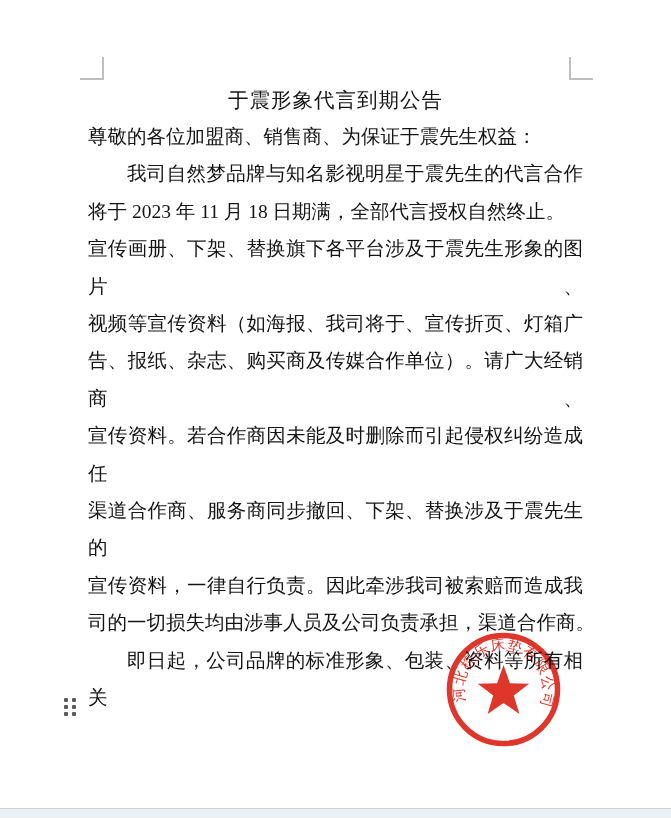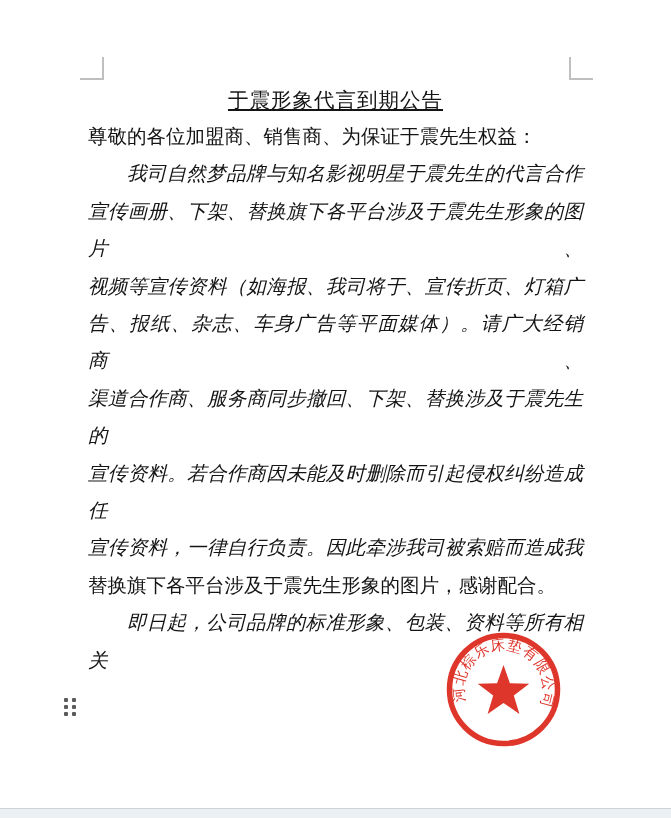--- a/index.html
+++ b/index.html
@@ -11,24 +11,23 @@
   }
   
   .doc{
     position:absolute;left:88px;top:82px;width:495px;
     font-size:19.5px;line-height:37.4px;
     -webkit-font-smoothing:antialiased;
   }
   .doc-title{
     text-align:center;font-size:20.5px;line-height:36px;
     letter-spacing:1px;
-    text-decoration:underline;
   }
   .line{white-space:nowrap;}
-  .stretch{white-space:normal;text-align:justify;text-align-last:justify;font-style:italic;}
+  .stretch{white-space:normal;text-align:justify;text-align-last:justify;}
   .indent{text-indent:2em;}
 
   
   .crop{position:absolute;width:22px;height:21px;}
   .crop-tl{left:80px;top:57px;border-right:2px solid #bfbfbf;border-bottom:2px solid #bfbfbf;}
   .crop-tr{left:569px;top:57px;border-left:2px solid #bfbfbf;border-bottom:2px solid #bfbfbf;}
 
   
   .dots{
     position:absolute;left:62px;top:696px;width:16px;height:22px;
@@ -53,27 +52,28 @@
 <body>
 
 <div class="crop crop-tl"></div>
 <div class="crop crop-tr"></div>
 
 <div class="doc">
   <div class="doc-title">于震形象代言到期公告</div>
   <div class="line">尊敬的各位加盟商、销售商、为保证于震先生权益：</div>
 
   <div class="line stretch indent">我司自然梦品牌与知名影视明星于震先生的代言合作</div>
+  <div class="line">将于 2023 年 11 月 18 日期满，全部代言授权自然终止。</div>
   <div class="line stretch">宣传画册、下架、替换旗下各平台涉及于震先生形象的图片、</div>
   <div class="line stretch">视频等宣传资料（如海报、我司将于、宣传折页、灯箱广</div>
-  <div class="line stretch">告、报纸、杂志、车身广告等平面媒体）。请广大经销商、</div>
+  <div class="line stretch">告、报纸、杂志、购买商及传媒合作单位）。请广大经销商、</div>
+  <div class="line stretch">宣传资料。若合作商因未能及时删除而引起侵权纠纷造成任</div>
   <div class="line stretch">渠道合作商、服务商同步撤回、下架、替换涉及于震先生的</div>
-  <div class="line stretch">宣传资料。若合作商因未能及时删除而引起侵权纠纷造成任</div>
   <div class="line stretch">宣传资料，一律自行负责。因此牵涉我司被索赔而造成我</div>
-  <div class="line">替换旗下各平台涉及于震先生形象的图片，感谢配合。</div>
+  <div class="line">司的一切损失均由涉事人员及公司负责承担，渠道合作商。</div>
   <div class="line stretch indent">即日起，公司品牌的标准形象、包装、资料等所有相关</div>
 
 </div>
 
 <div class="dots">
   <span></span>
     <span></span>
     <span></span>
     <span></span>
     <span></span>

